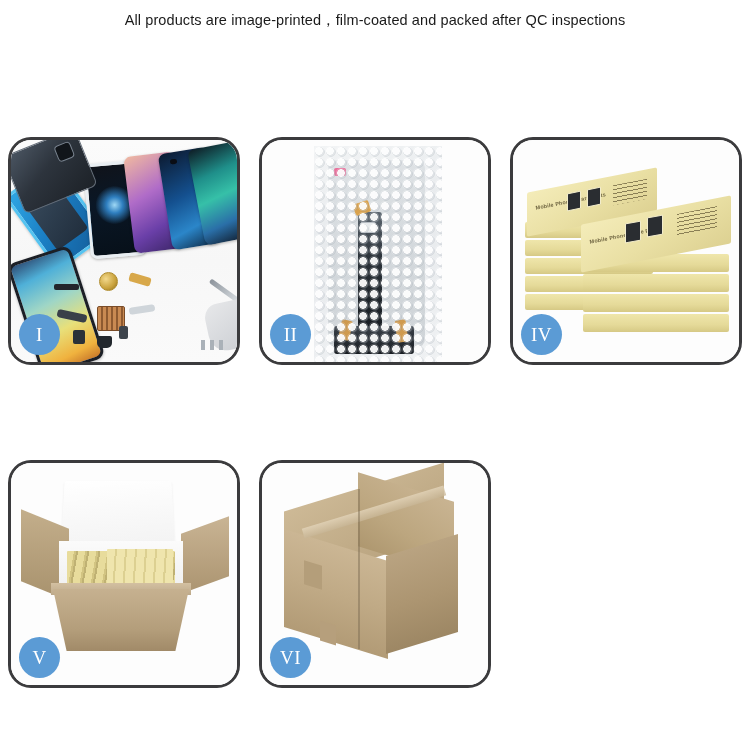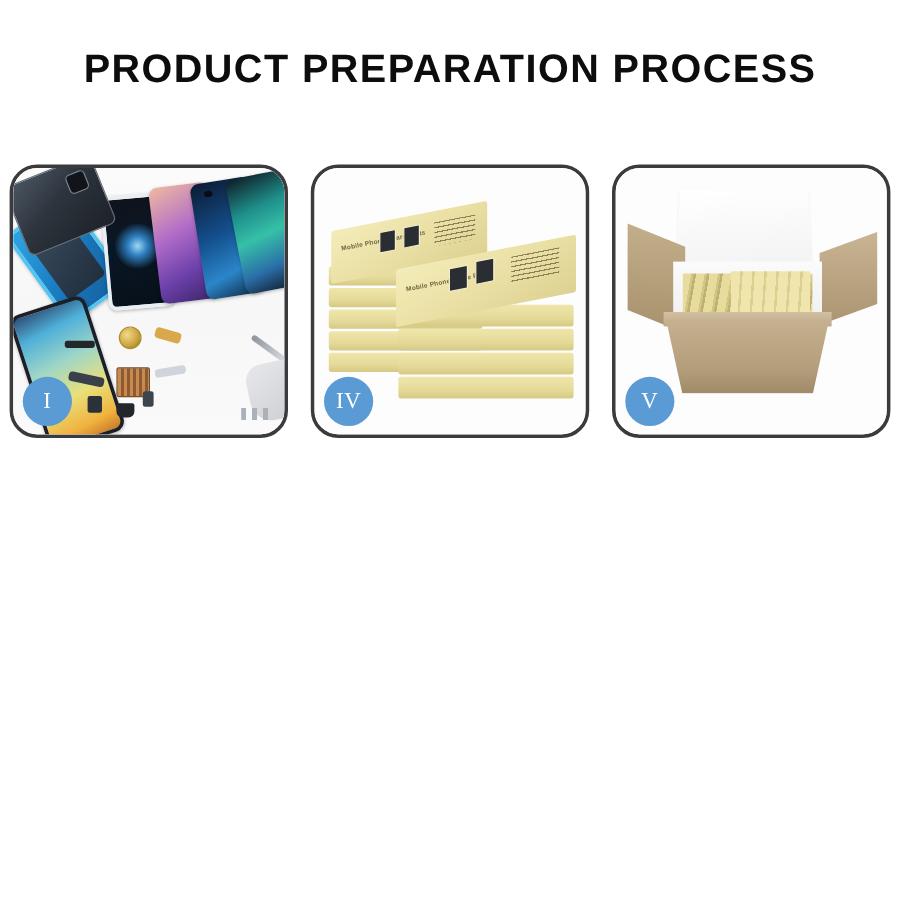--- a/index.html
+++ b/index.html
@@ -378,21 +378,21 @@
     background:#b49e7a; transform: skewY(17deg); }
   .tab6b { position:absolute; left:58px; top:160px; width:16px; height:20px;
     background:#b69f7c; transform: skewY(17deg); }
 </style>
 </head>
 <body>
 
 <div id="page">
 
   <div class="header">
-    <div class="title">PRODUCT PREPARATION PROCESS</div>
+    <div class="subtitle">All products are image-printed，film-coated and packed after QC inspections</div>
   </div>
 
   <div class="grid">
 
     <div class="panel">
       <div class="stage p1">
         <div class="ph ph-a"></div>
         <div class="ph ph-b"></div>
         <div class="ph ph-c"></div>
         <div class="ph ph-d"></div>
@@ -409,20 +409,35 @@
         <div class="part part-sm2"></div>
         <div class="part part-sm3"></div>
         <div class="part part-sm4"></div>
         <div class="part part-tool"></div>
         <div class="part part-hand"></div>
         <div class="part part-screws"></div>
       </div>
       <div class="badge">I</div>
     </div>
 
+    <div class="panel">
+      <div class="stage p2">
+        <div class="bubblepack"></div>
+        <div class="screen2"></div>
+        <div class="screen2-dark"></div>
+        <div class="screen2-tab"></div>
+        <div class="screen2-conn1"></div>
+        <div class="screen2-conn2"></div>
+        <div class="screen2-bot"></div>
+        <div class="screen2-gold1"></div>
+        <div class="screen2-gold2"></div>
+        <div class="bubbles"></div>
+      </div>
+      <div class="badge">II</div>
+    </div>
 
 
     <div class="panel">
       <div class="stage p4">
         <div class="stack">
 
           <div class="bx" style="left:4px;  top:64px;  width:128px; height:16px;"></div>
           <div class="bx" style="left:4px;  top:82px;  width:128px; height:16px;"></div>
           <div class="bx" style="left:4px;  top:100px; width:128px; height:16px;"></div>
           <div class="bx" style="left:4px;  top:118px; width:128px; height:16px;"></div>
@@ -456,15 +471,28 @@
         <div class="flapR5"></div>
         <div class="foambody5"></div>
         <div class="ybox5"></div>
         <div class="ybox5b"></div>
         <div class="carton5-rim"></div>
         <div class="carton5"></div>
       </div>
       <div class="badge">V</div>
     </div>
 
+    <div class="panel">
+      <div class="stage p6">
+        <div class="box6top"></div>
+        <div class="box6top2"></div>
+        <div class="box6left"></div>
+        <div class="box6right"></div>
+        <div class="tape6"></div>
+        <div class="seam6"></div>
+        <div class="tab6a"></div>
+        <div class="tab6b"></div>
+      </div>
+      <div class="badge">VI</div>
+    </div>
 
   </div>
 </div>
 
 </body></html>

